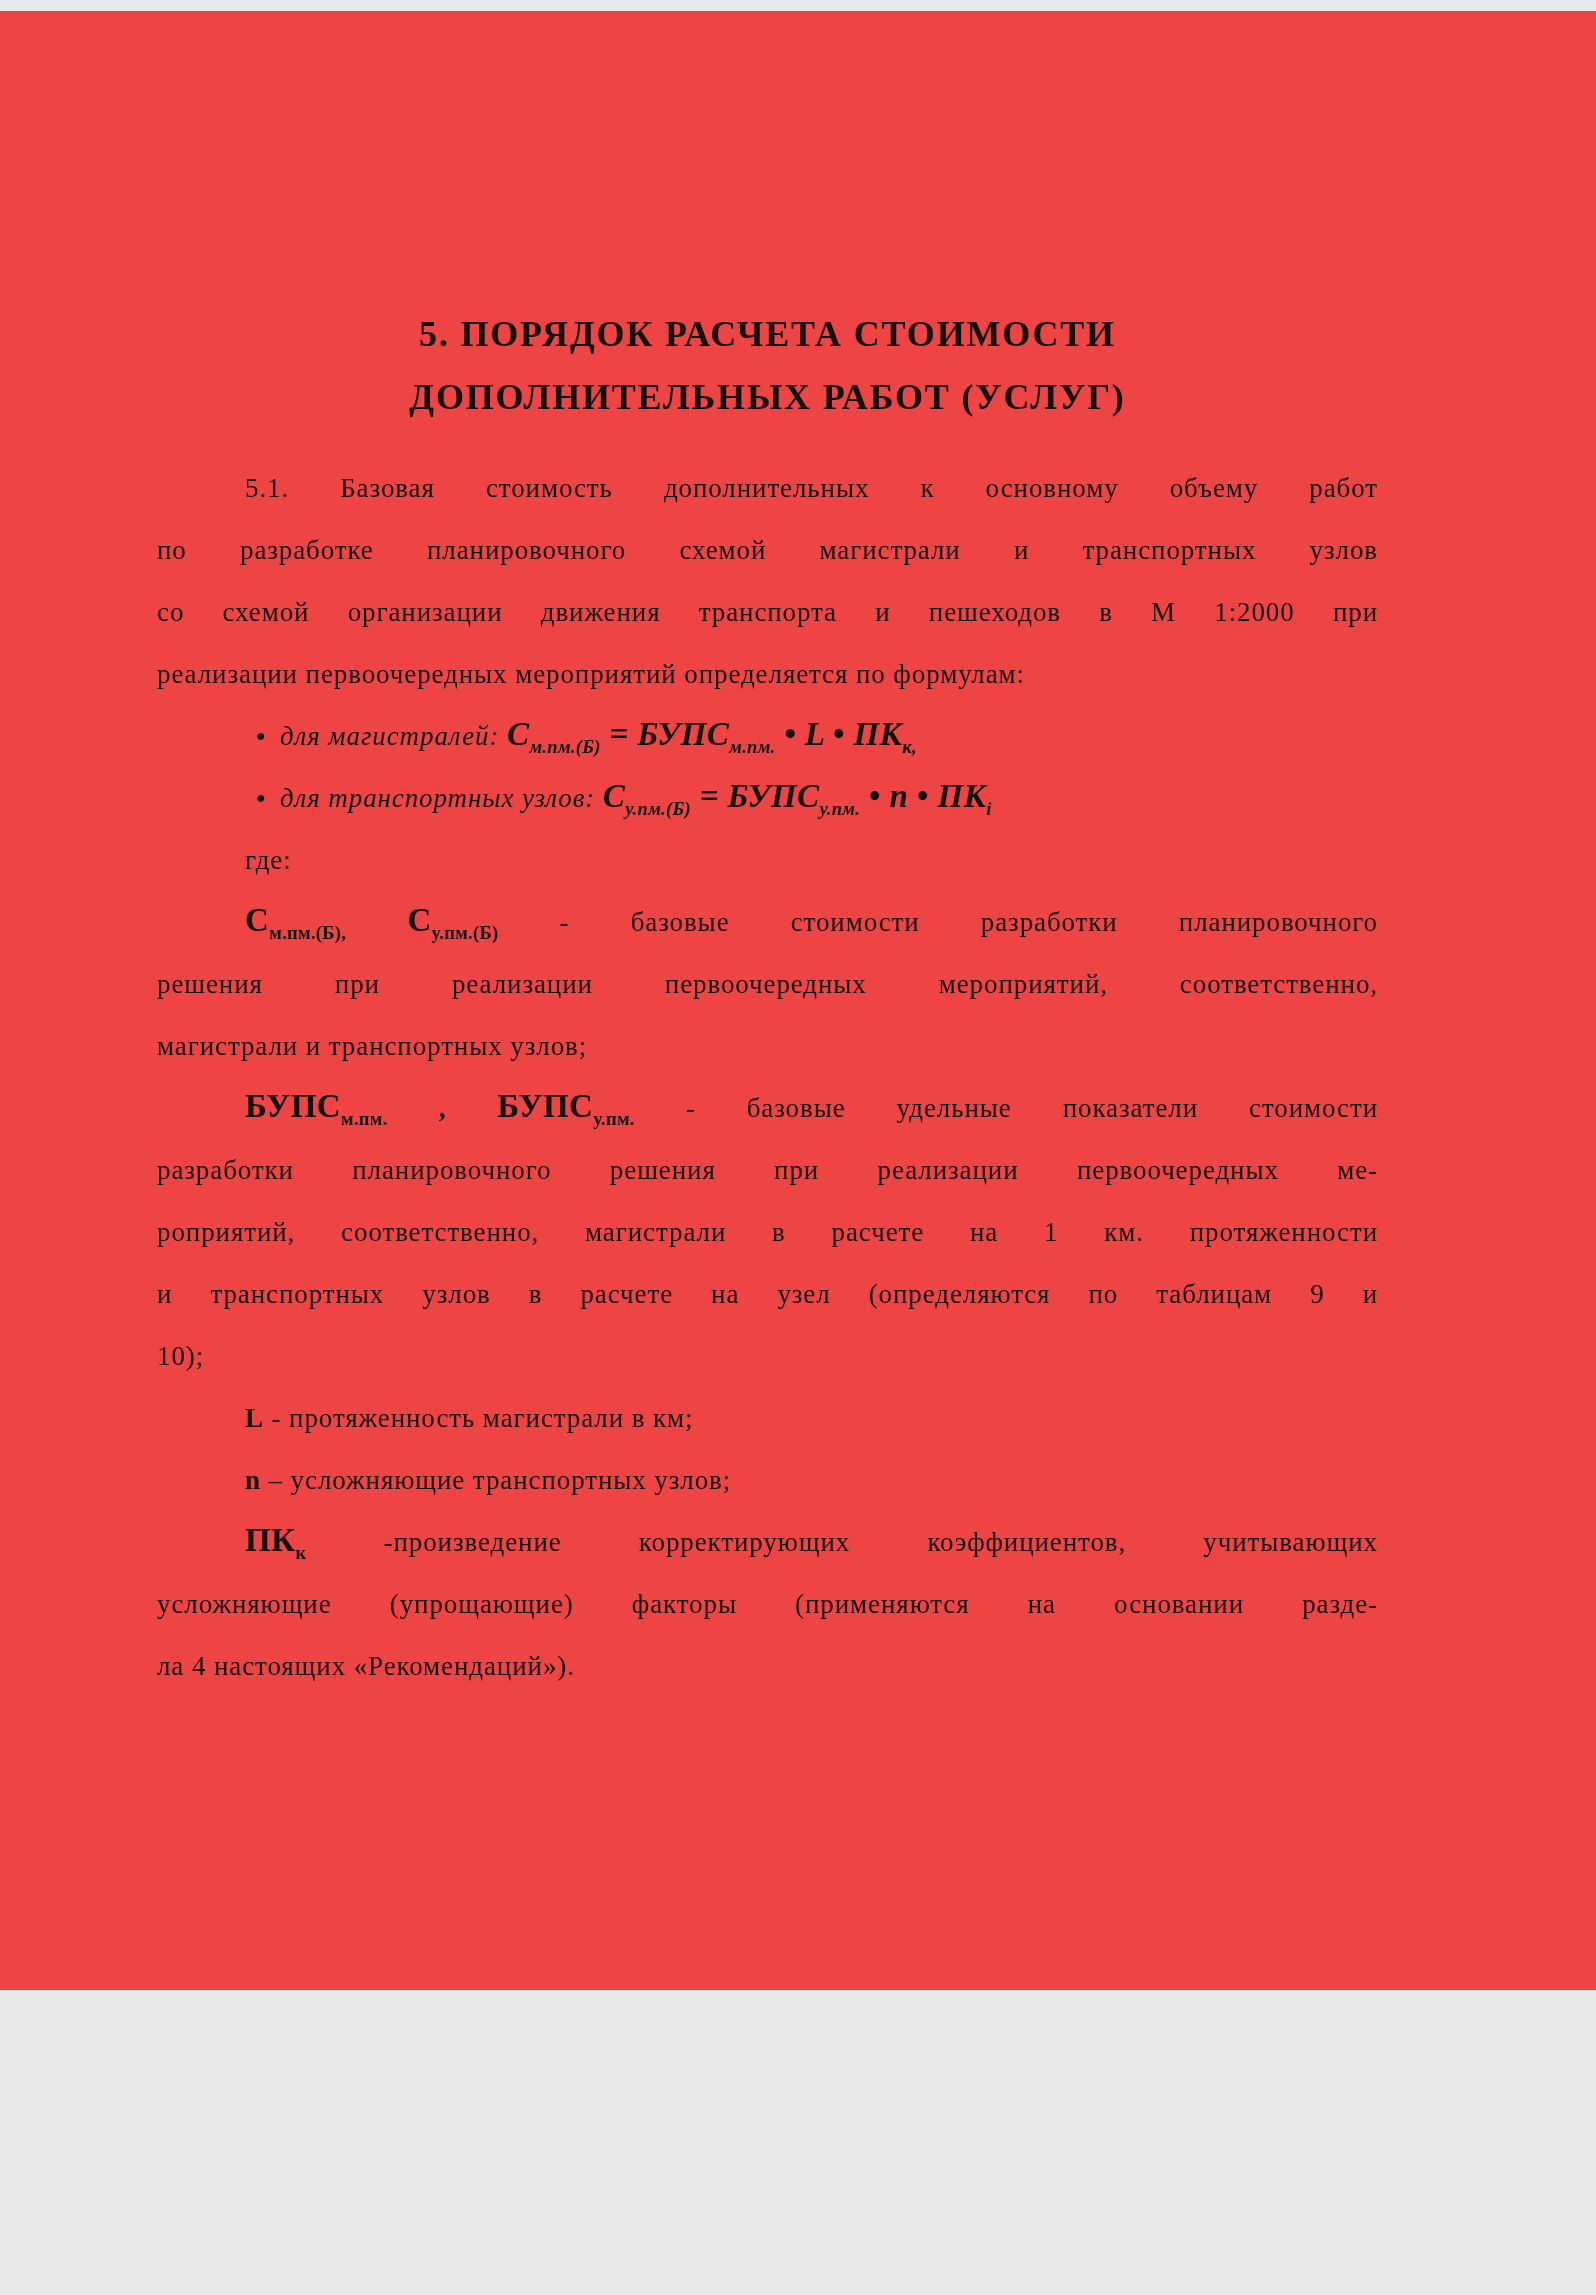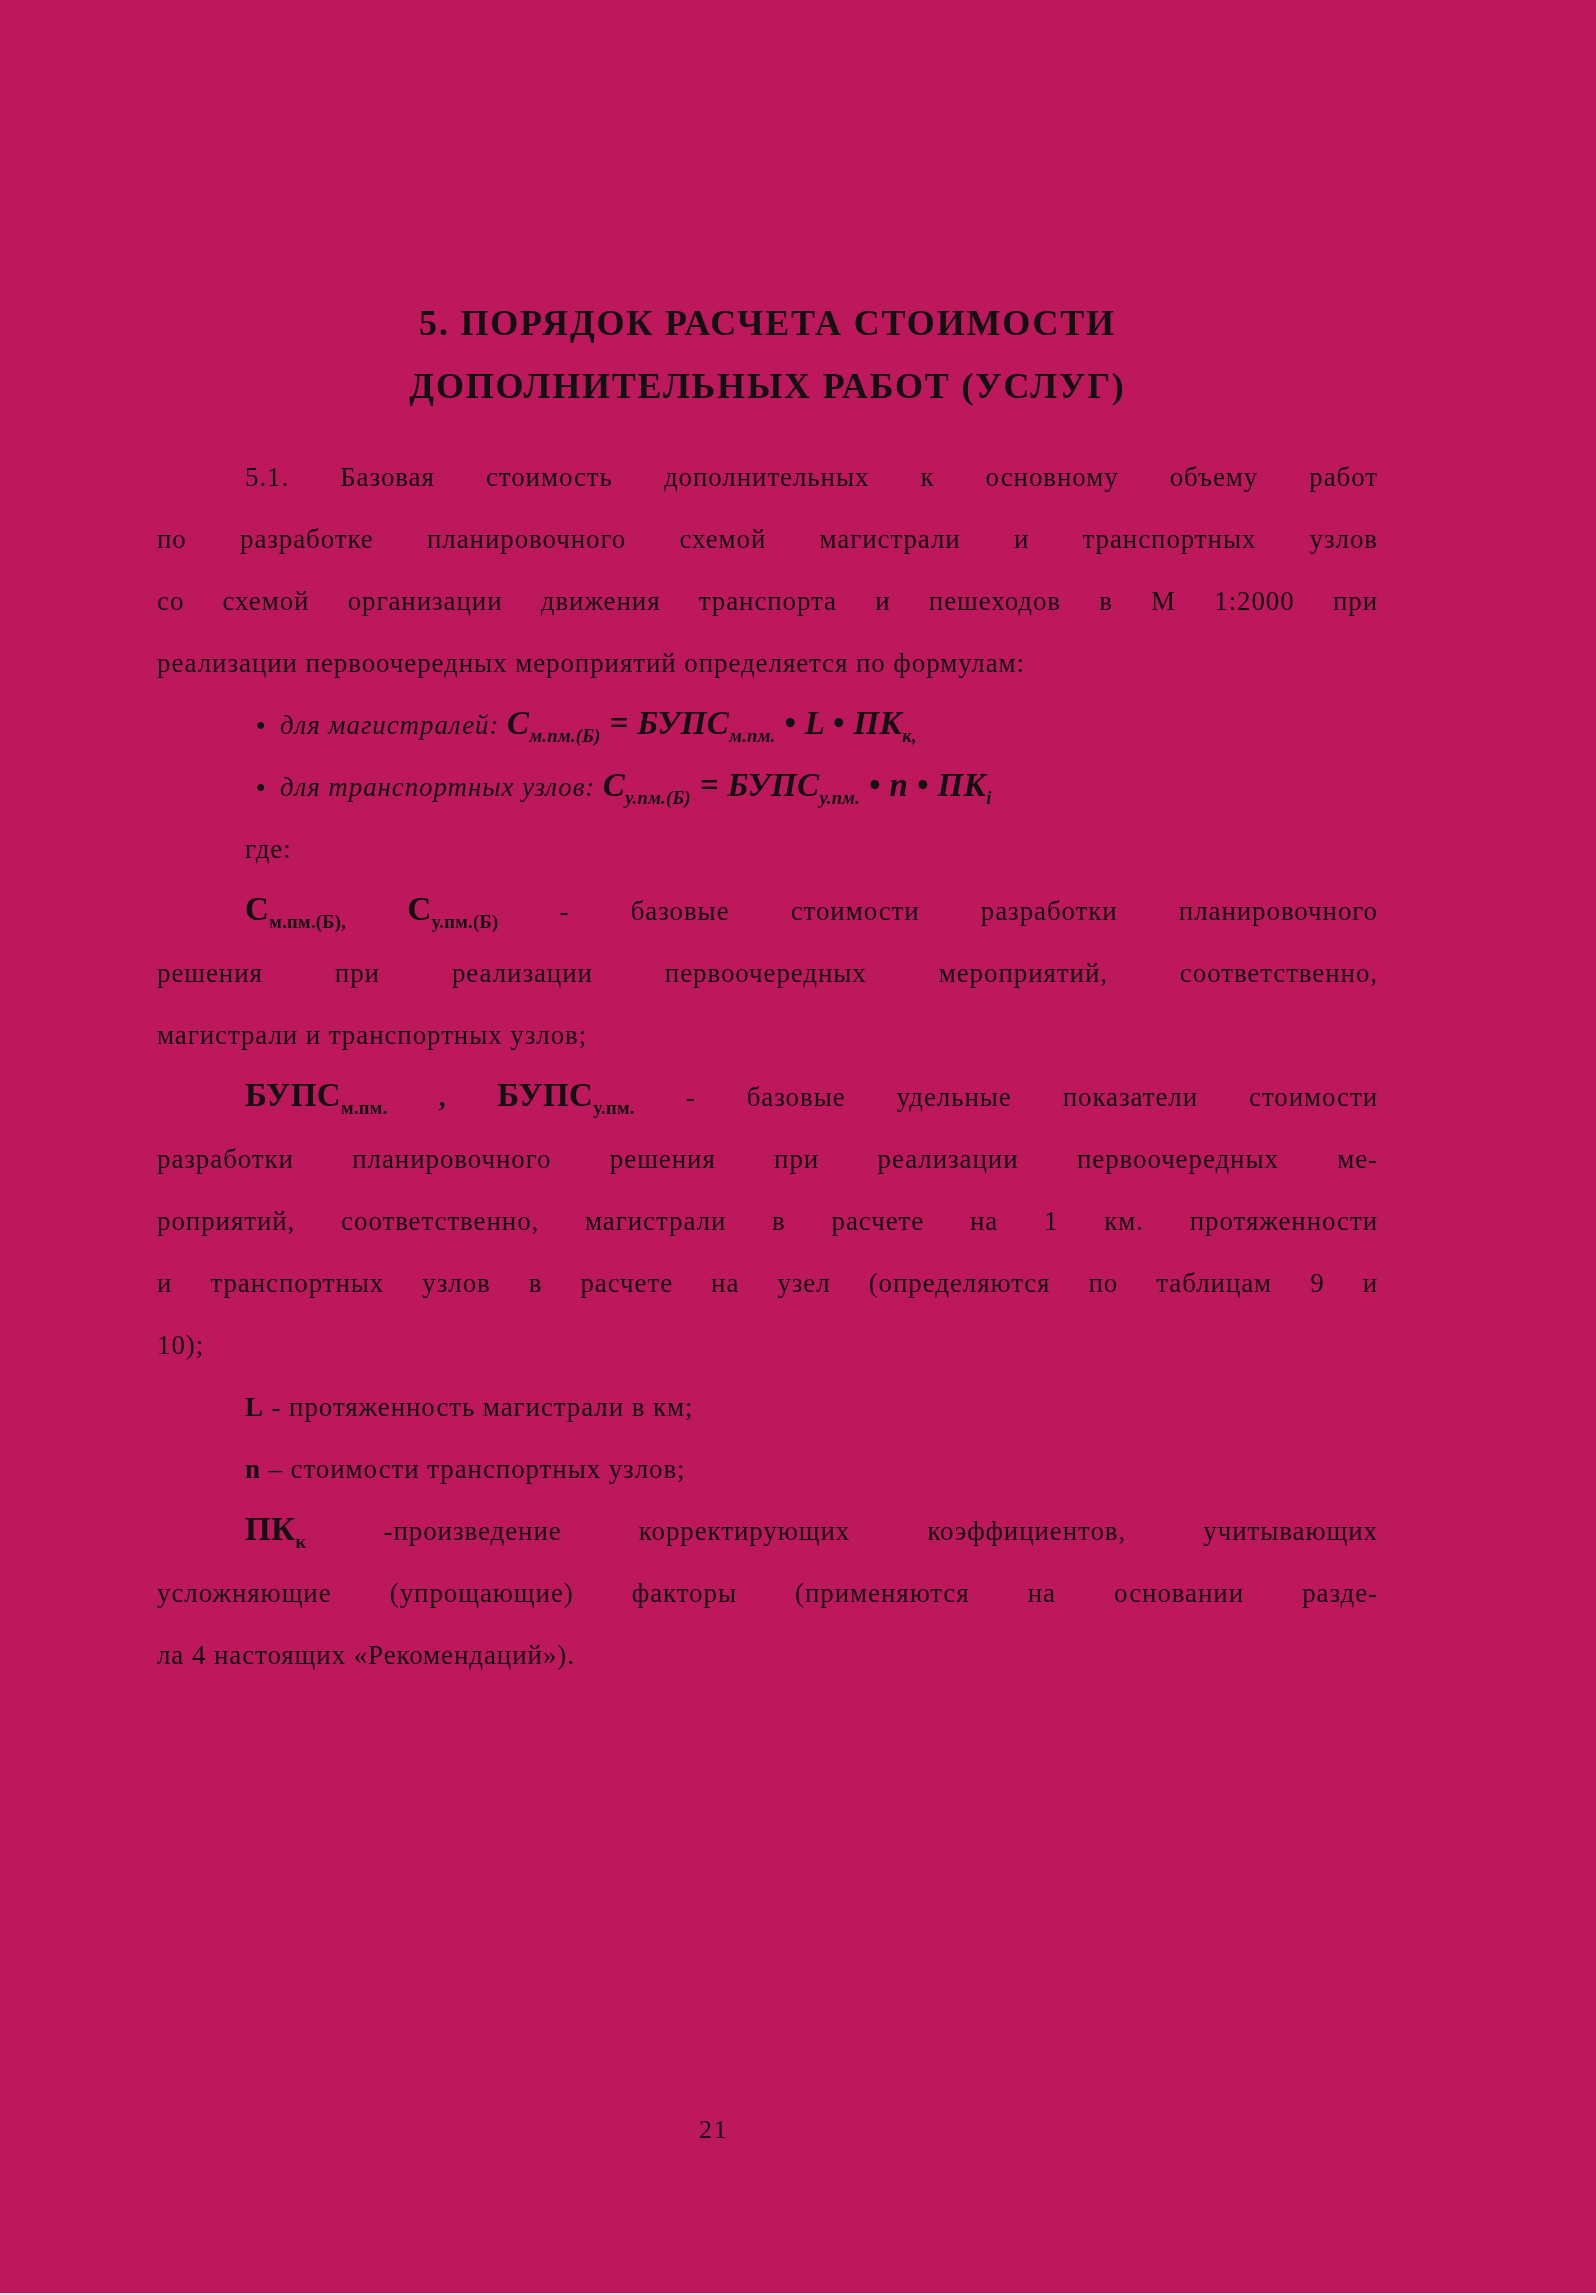--- a/index.html
+++ b/index.html
@@ -1,22 +1,23 @@
 <!DOCTYPE html>
 <html style="font-size:14px"><head>
 <meta charset="utf-8">
 <style>
   html,body{margin:0;padding:0;background:#e8e8e8;}
   .page{
     position:relative;
-    width:1597px;height:2293px;
-    background:#be185d;
+    width:1597px;height:1979px;
+    background:#ef4444;
     font-family:"Liberation Serif","DejaVu Serif",serif;
     color:#111111;
     overflow:hidden;
+    margin-top:11px;
   }
   .doc{
     position:absolute;
     left:157px;top:292px;width:1221px;
   }
   .title{
     text-align:center;
     font-weight:bold;
     font-size:36px;
     line-height:63px;
@@ -65,21 +66,21 @@
         <div class="line indent"><span class="">где:</span></div>
         <div class="line justify indent"><span class="fv">С</span><span class="fv sub">м.пм.(Б),</span><span class="">  </span><span class="fv">С</span><span class="fv sub">у.пм.(Б)</span><span class=""> - базовые стоимости разработки планировочного</span></div>
         <div class="line justify"><span class="">решения при реализации первоочередных мероприятий, соответственно,</span></div>
         <div class="line"><span class="">магистрали и транспортных узлов;</span></div>
         <div class="line justify indent"><span class="fv">БУПС</span><span class="fv sub">м.пм.</span><span class="bold"> , </span><span class="fv">БУПС</span><span class="fv sub">у.пм.</span><span class=""> - базовые удельные показатели стоимости</span></div>
         <div class="line justify"><span class="">разработки планировочного решения при реализации первоочередных ме-</span></div>
         <div class="line justify"><span class="">роприятий, соответственно, магистрали в расчете на 1 км. протяженности</span></div>
         <div class="line justify"><span class="">и транспортных узлов в расчете на узел (определяются по таблицам 9 и</span></div>
         <div class="line"><span class="">10);</span></div>
         <div class="line indent"><span class="bold">L</span><span class=""> - протяженность магистрали в км;</span></div>
-        <div class="line indent"><span class="bold">n</span><span class=""> – стоимости транспортных узлов;</span></div>
+        <div class="line indent"><span class="bold">n</span><span class=""> – усложняющие транспортных узлов;</span></div>
         <div class="line justify indent"><span class="fv">ПК</span><span class="fv sub">к</span><span class=""> -произведение корректирующих коэффициентов, учитывающих</span></div>
         <div class="line justify"><span class="">усложняющие (упрощающие) факторы (применяются на основании разде-</span></div>
         <div class="line"><span class="">ла 4 настоящих «Рекомендаций»).</span></div>
       </div>
   </div>
   <div class="page-number">21</div>
 </div>
 
 
 </body></html>

